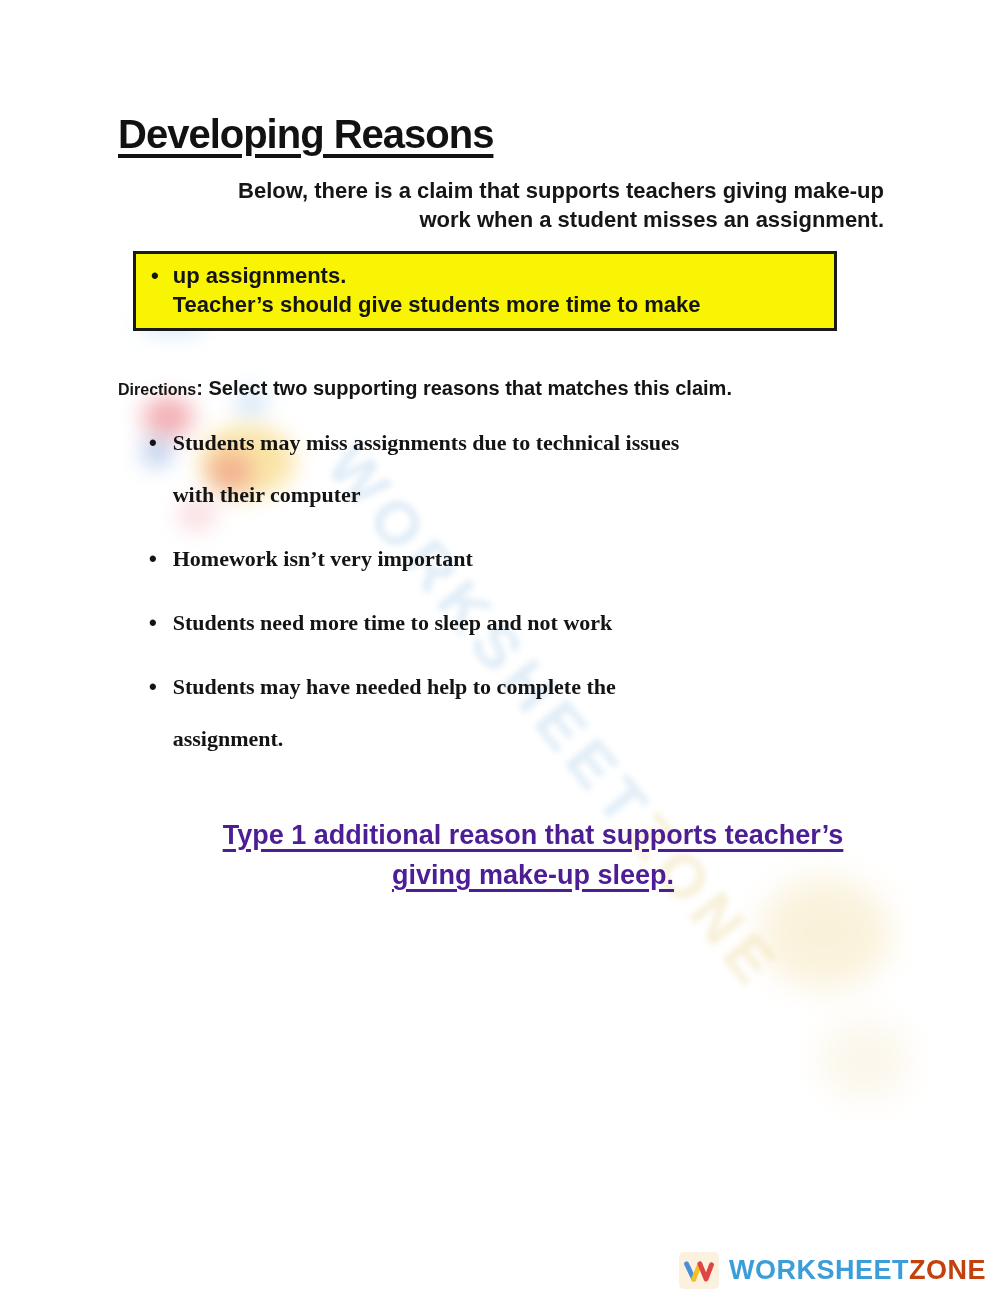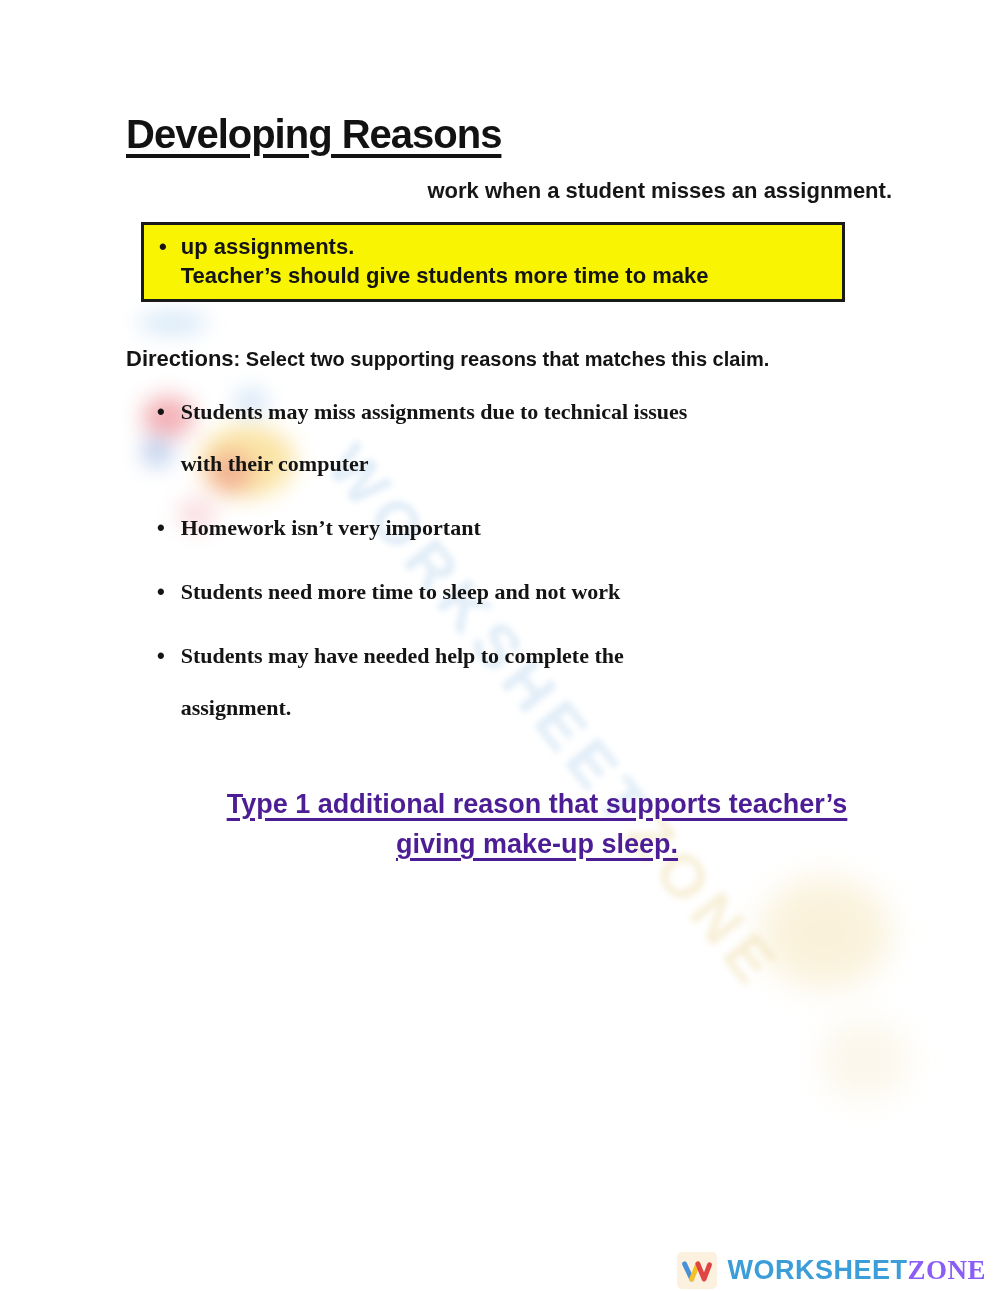--- a/index.html
+++ b/index.html
@@ -32,21 +32,20 @@
     white-space:nowrap; opacity:.42; filter:blur(3px);
   }
   .wm-blue { color:#b5d3ec; }
   .wm-gold { color:#ecd9a2; }
 
   
   .content {
     position:relative; z-index:2;
     padding:112px 52px 0 118px;
     font-weight:bold;
-    margin-left:8px;
   }
   .page-title {
     margin:0;
     font-size:40px; line-height:44px; letter-spacing:-1px;
     color:#121212;
     text-decoration:underline;
     text-decoration-thickness:4px;
     text-underline-offset:6px;
     display:inline-block;
   }
@@ -62,21 +61,21 @@
     width:704px; box-sizing:border-box;
     background:#f8f402;
     border:3px solid #1a1a1a;
     padding:7px 16px 9px 15px;
     display:flex; gap:14px;
     font-size:22px; line-height:29px;
     color:#141414;
   }
   .claim-bullet { font-size:22px; line-height:29px; }
   .directions { margin:44px 0 0; font-size:20px; line-height:26px; color:#141414; }
-  .dir-label { font-size:22px; }
+  .dir-label { font-size:16px; }
   .u-two { text-decoration-thickness:2.5px; text-underline-offset:3px; }
 
   .options {
     list-style:none; margin:14px 0 0; padding:0 0 0 31px;
     font-size:22px; color:#141414;
   }
   .options li { display:flex; gap:16px; margin-bottom:12px; }
   .opt-bullet { line-height:52px; }
   .opt-lines  { flex:1;font-family:Liberation Serif, serif; }
   .opt-line   { line-height:52px; }
@@ -99,21 +98,21 @@
     display:flex; align-items:center; gap:10px;
     cursor:pointer;
   }
   .logo-badge {
     width:40px; height:37px;
     background:#fcf1de; border-radius:5px;
     display:flex; align-items:center; justify-content:center;
   }
   .brand-text { font-size:27px; font-weight:bold; letter-spacing:.5px; line-height:1; }
   .brand-blue { color:#3b9ed9; }
-  .brand-gold { color:#8b5cf6;font-family:Liberation Serif, serif; }
+  .brand-gold { color:#c2410c; }
 </style>
 </head>
 <body>
 
 <div class="page">
 
   <div class="watermark-layer">
     <div class="blob blob-lightblue-streak"></div>
     <div class="blob blob-red-1"></div>
     <div class="blob blob-yellow-1"></div>
@@ -124,20 +123,21 @@
     <div class="blob blob-cream-1"></div>
     <div class="blob blob-cream-2"></div>
     <div class="wm-diagonal"><span class="wm-blue">WORKSHEET</span><span class="wm-gold">ZONE</span></div>
   </div>
 
   <div class="content">
 
     <h1 class="page-title">Developing Reasons</h1>
 
     <div class="intro">
+      <div>Below, there is a claim that supports teachers giving make-up</div>
       <div>work when a student misses an assignment.</div>
     </div>
 
     <div class="claim-box">
       <span class="claim-bullet">•</span>
       <div>
         <div>up assignments.</div>
         <div>Teacher’s should give students more time to make</div>
       </div>
     </div>

